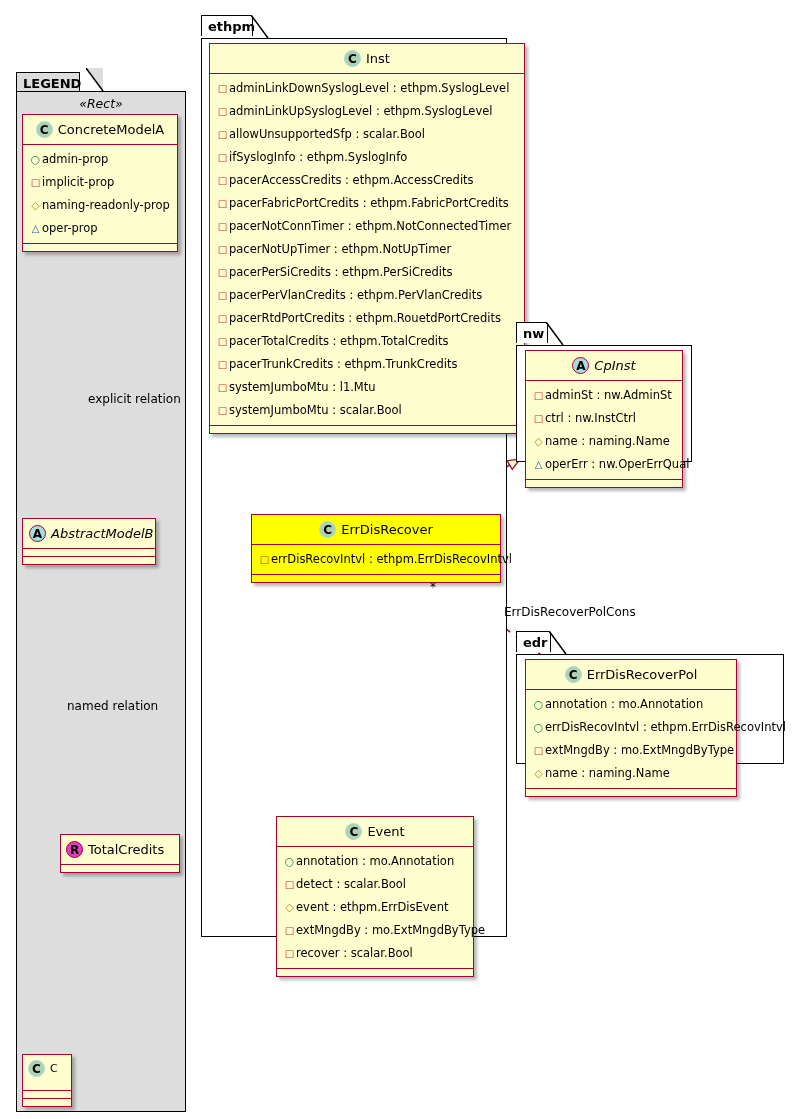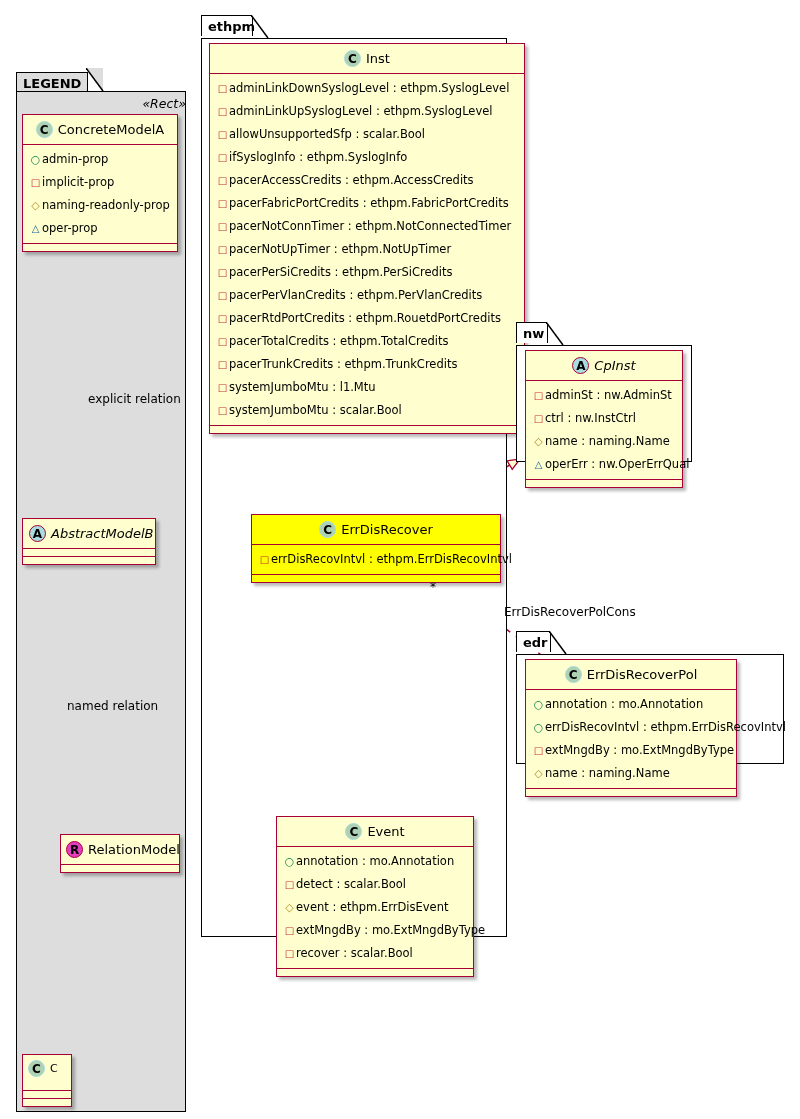--- a/index.html
+++ b/index.html
@@ -111,21 +111,21 @@
     vertical-align: middle;
     margin-right: 5px;
     box-sizing: border-box;
   }
   .badge.c { background: #ADD1B2; border: 1.2px solid #A9DCDF; color: #000; }
   .badge.a { background: #A9DCDF; border: 1.2px solid #A80036; color: #000; }
   .badge.r { background: #E23DBE; border: 1.2px solid #A80036; color: #000; }
 
   .stereo {
     position: absolute;
-    text-align: right;
+    text-align: center;
     font-style: italic;
     font-size: 12.5px;
     white-space: nowrap;
   }
 
   .edge-label {
     position: absolute;
     font-size: 12px;
     white-space: nowrap;
     color: #000;
@@ -176,21 +176,21 @@
     
     <path d="M427,514 L520,459" fill="none" stroke="#A80036" stroke-width="1.5" marker-end="url(#hollowTri)"></path>
 
     
     <path d="M377,572 L377,816" fill="none" stroke="#A80036" stroke-width="1.5" marker-start="url(#solidDiamond)"></path>
 
     
     <path d="M437,578 L552,663" fill="none" stroke="#A80036" stroke-width="1.5" stroke-dasharray="7,7" marker-end="url(#openArrow)"></path>
   </svg>
 
-  <div class="pkg-tab legend-tab" style="left:16px; top:72px; width:72px;">
+  <div class="pkg-tab legend-tab" style="left:16px; top:72px; width:64px;">
     <span>LEGEND</span>
   </div>
   <svg class="tab-notch" style="left:86px; top:68px; width:18px; height:24px;" viewBox="0 0 18 24" xmlns="http://www.w3.org/2000/svg">
     <path d="M0,0 L17,23 L17,0 z" fill="#dddddd" stroke="none"></path>
     <path d="M0,0 L17,23" stroke="#000000" stroke-width="1.5" fill="none"></path>
   </svg>
   <div class="pkg legend-pkg" style="left:16px; top:91px; width:170px; height:1021px;"></div>
 
   <div class="stereo" style="left:16px; top:96px; width:170px;">«Rect»</div>
 
@@ -214,21 +214,21 @@
       <span class="badge a">A</span><span class="cls-name">AbstractModelB</span>
     </div>
     <div class="cls-body empty"></div>
     <div class="cls-footer"></div>
   </div>
 
   <div class="edge-label" style="left:67px; top:699px;">named relation</div>
 
   <div class="cls" style="left:60px; top:834px; width:120px;">
     <div class="cls-header" style="text-align:left; padding-left:5px;">
-      <span class="badge r">R</span><span class="cls-name">RelationModel</span>
+      <span class="badge r">R</span><span class="cls-name">TotalCredits</span>
     </div>
     <div class="cls-footer"></div>
   </div>
 
   <div class="cls" style="left:22px; top:1054px; width:50px;">
     <div class="cls-header" style="text-align:left; padding:5px 4px 13px 5px;">
       <span class="badge c">C</span><span class="cls-name" style="font-size:11px;">C</span>
     </div>
     <div class="cls-body empty"></div>
     <div class="cls-footer"></div>

